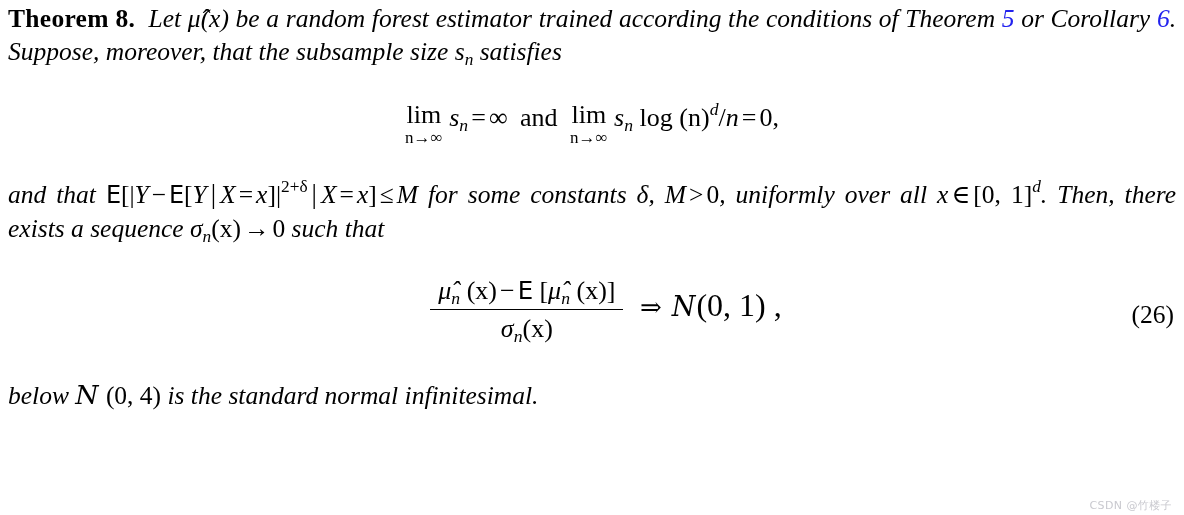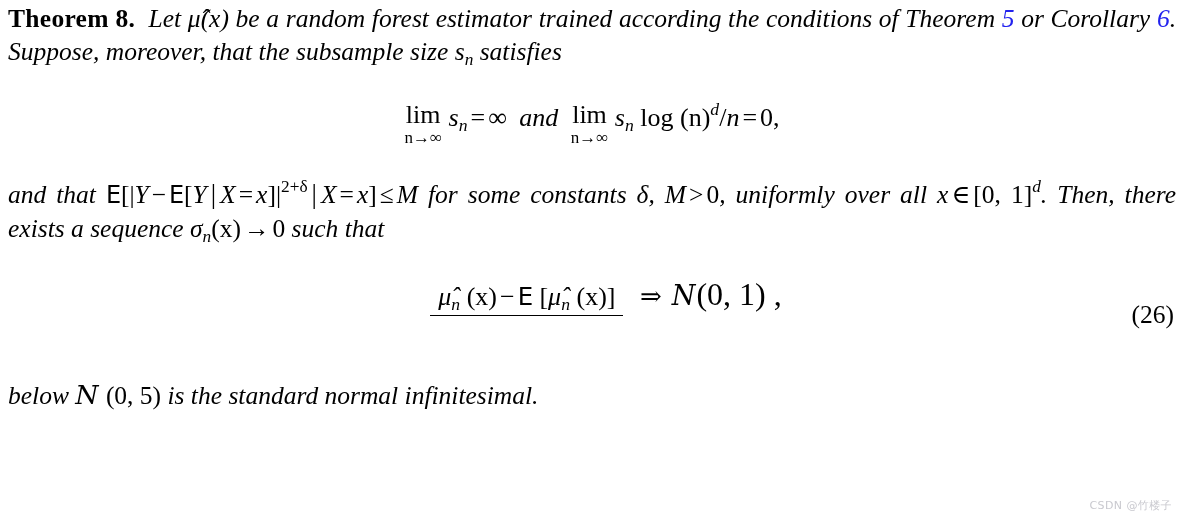--- a/index.html
+++ b/index.html
@@ -75,21 +75,21 @@
   sup.mi { vertical-align: 0.62em; }
   sup.up { font-style: normal; font-size: 0.68em; line-height: 0; vertical-align: 0.62em; }
   .op { font-style: normal; padding: 0 3px; }
   .bar { font-style: normal; padding: 0 4px; font-size: 1.05em; }
   .scr {
     font-style: italic;
     font-family: "DejaVu Serif", serif;
     font-size: 1.04em;
     padding-right: 1px;
   }
-  .ital-word { font-style: italic; padding: 0 6px; }
+  .ital-word { padding: 0 6px; }
 
   
   #eq-limits {
     position: absolute;
     top: 98px;
     left: 0;
     width: 1184px;
     text-align: center;
     font-size: 26px;
   }
@@ -177,25 +177,26 @@
     </span>
   </div>
 
   <div class="block italic-par" style="top: 178px;">
     <span>and that </span><span class="math"><span class="bb">E</span><span class="mathup">[|</span><span>Y</span><span class="op">−</span><span class="bb">E</span><span class="mathup">[</span><span>Y</span><span class="bar">|</span><span>X</span><span class="op">=</span><span>x</span><span class="mathup">]|</span><sup class="up">2+δ</sup><span class="bar">|</span><span>X</span><span class="op">=</span><span>x</span><span class="mathup">]</span><span class="op">≤</span><span>M</span></span><span> for some constants </span><span class="math">δ</span><span>, </span><span class="math"><span>M</span><span class="op">&gt;</span><span class="mathup">0</span></span><span>, uniformly over all </span><span class="math"><span>x</span><span class="op">∈</span><span class="mathup">[0, 1]</span><sup class="mi">d</sup></span><span>. Then, there exists a sequence </span><span class="math"><span>σ</span><sub class="mi">n</sub><span class="mathup">(x)</span><span class="op">→</span><span class="mathup">0</span></span><span> such that</span>
   </div>
 
   <div id="eq-clt">
     <span class="frac math">
       <span class="num"><span class="hatmu">μ̂</span><sub class="mi">n</sub><span>&nbsp;</span><span class="mathup">(x)</span><span class="op">−</span><span class="bb">E</span><span>&nbsp;</span><span class="mathup">[</span><span class="hatmu">μ̂</span><sub class="mi">n</sub><span>&nbsp;</span><span class="mathup">(x)</span><span class="mathup">]</span></span>
+      <span class="den"><span>σ</span><sub class="mi">n</sub><span class="mathup">(x)</span></span>
     </span>
     <span class="op" style="font-size:26px;padding:0 10px;">⇒</span><span class="scr">Ν</span><span class="mathup" style="font-size:32px;">(0, 1) ,</span>
   </div>
   <span class="eqnum">(26)</span>
 
   <div class="block italic-par" style="top: 378px; text-align:left;">
-    <span>below </span><span class="scr">Ν</span><span class="mathup"> (0, 5) </span><span>is the standard normal infinitesimal.</span>
+    <span>below </span><span class="scr">Ν</span><span class="mathup"> (0, 4) </span><span>is the standard normal infinitesimal.</span>
   </div>
 
 
   <div class="watermark">CSDN @竹楼子</div>
 
 </div>
 
 </body></html>

